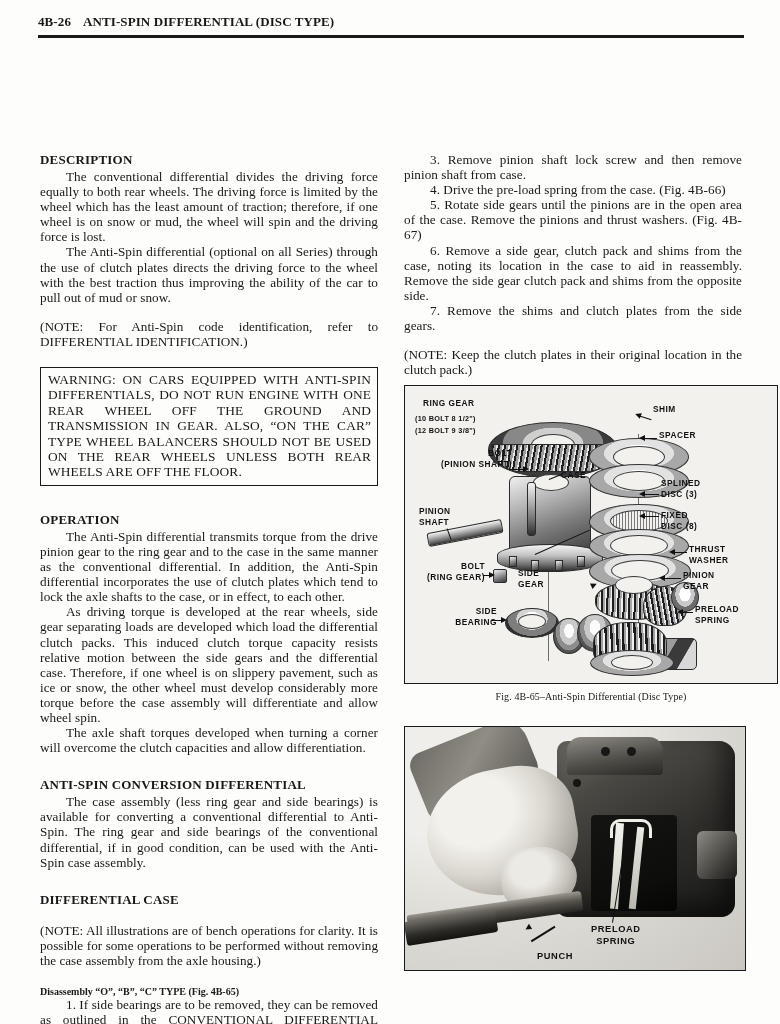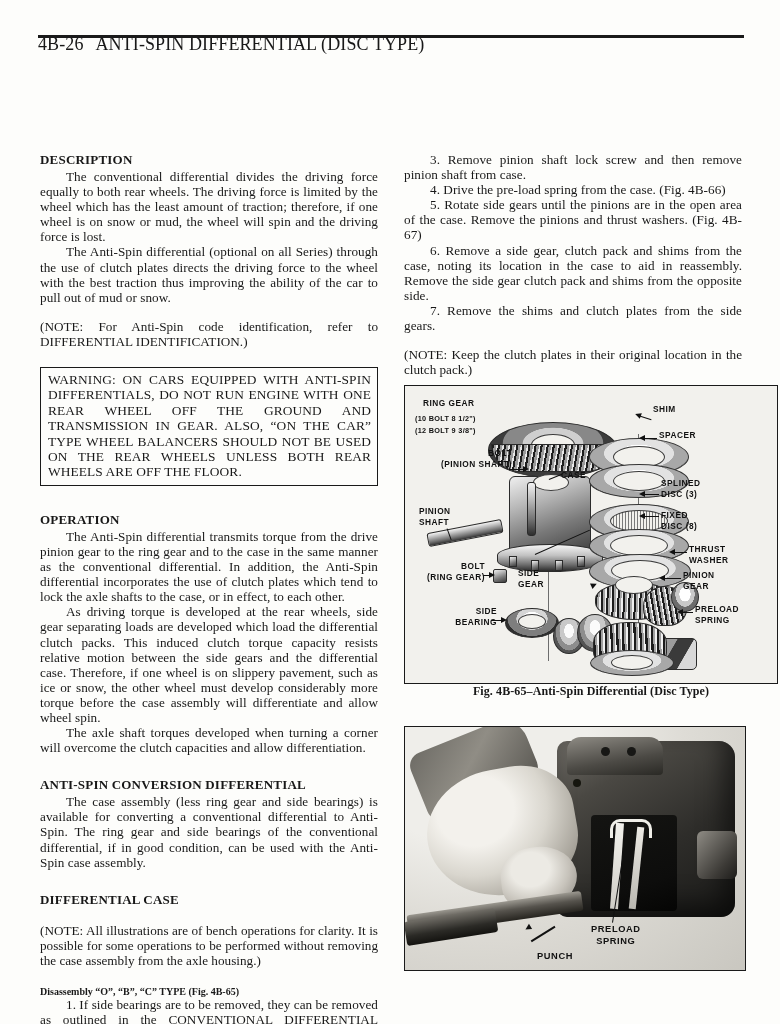--- a/index.html
+++ b/index.html
@@ -22,25 +22,24 @@
     width: 780px; height: 1024px;
     background: #fdfdfb;
   }
 
   
   .runhead {
     position: absolute;
     left: 38px;
     top: 14px;
     width: 706px;
-    font-weight: normal;
-    font-size: 18px;
+    font-weight: bold;
+    font-size: 13px;
     letter-spacing: 0.1px;
     white-space: nowrap;
-    margin-top: 20px;
   }
   .runhead .folio { margin-right: 12px; }
   .runrule {
     position: absolute;
     left: 38px;
     top: 35px;
     width: 706px;
     height: 3px;
     background: #1a1a1a;
   }
@@ -130,23 +129,23 @@
     left: 404px;
   }
   .fig-frame {
     border: 1.6px solid #1a1a1a;
     background: #f2f1ed;
     position: relative;
     overflow: hidden;
   }
   .fig-caption {
     text-align: center;
-    font-weight: bold;
-    font-size: 12px;
-    margin-top: 0;
+    font-weight: normal;
+    font-size: 10px;
+    margin-top: 7px;
     letter-spacing: 0.1px;
   }
 
   #fig1 { top: 385px; width: 374px; }
   #fig1 .fig-frame { height: 297px; }
   #fig2 { top: 726px; width: 342px; }
   #fig2 .fig-frame { height: 243px; }
 
   
   .dia { position: absolute; inset: 0; }

